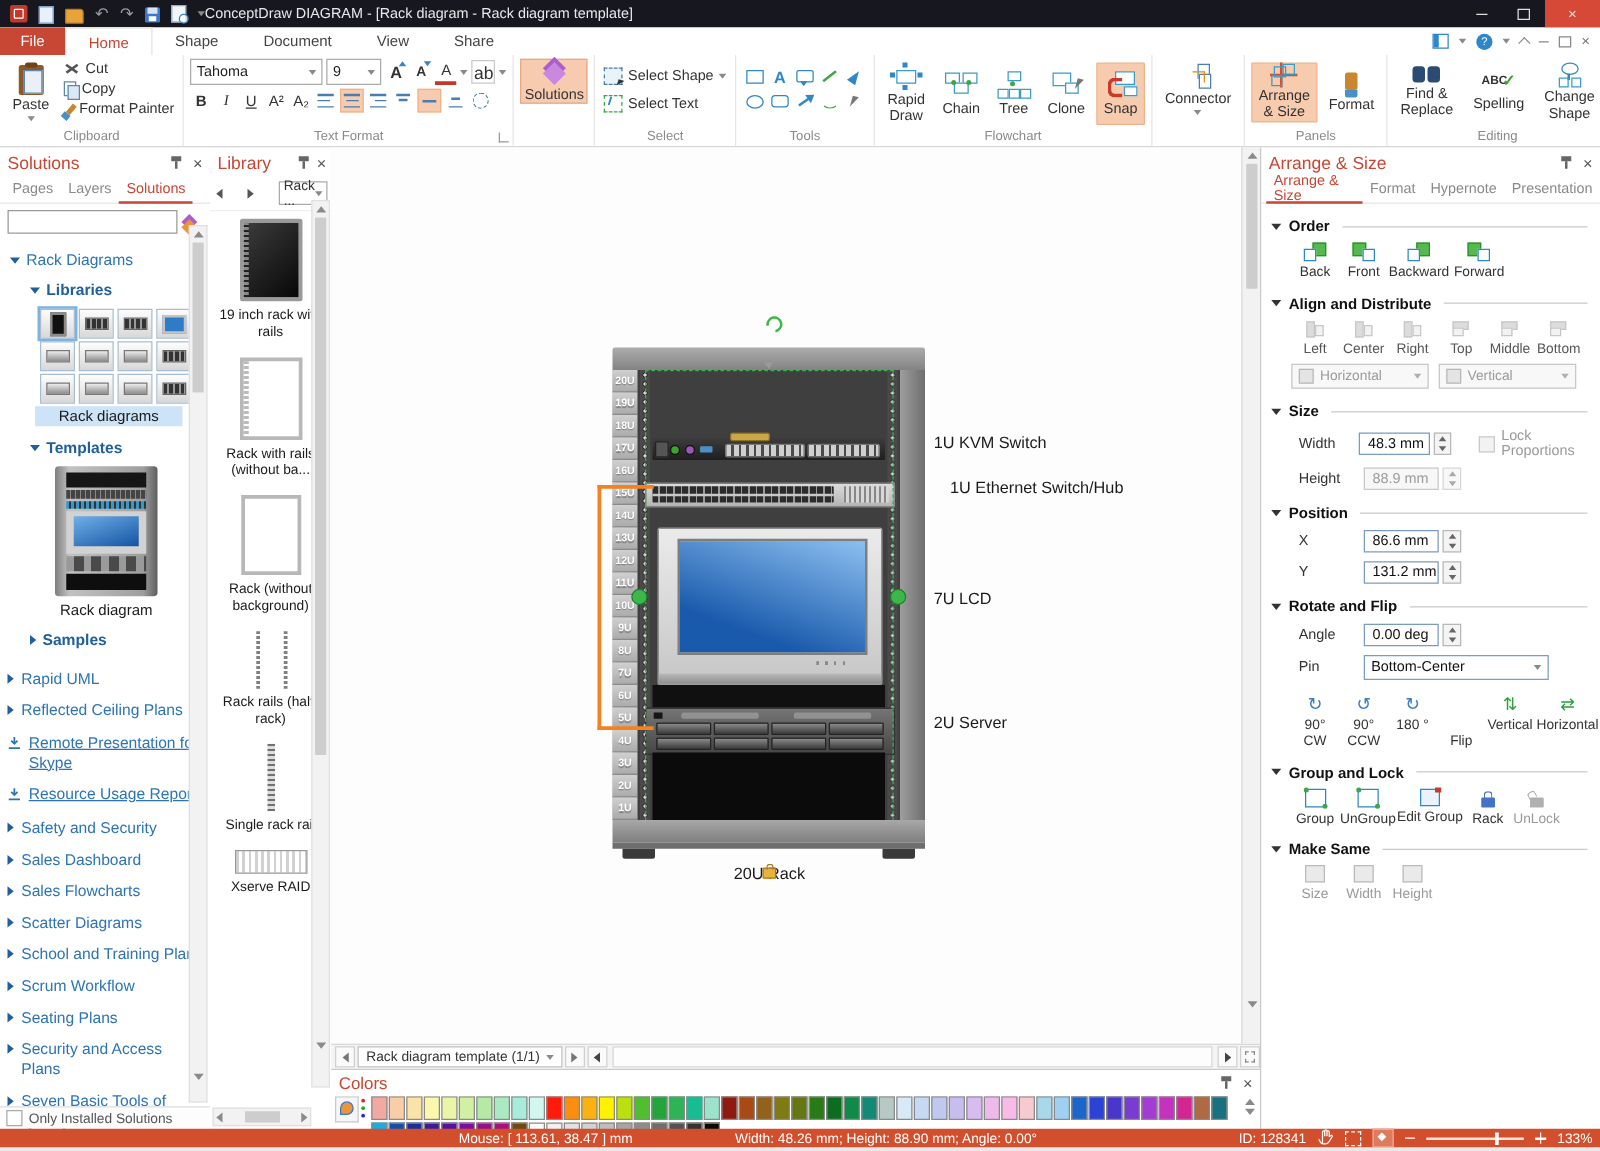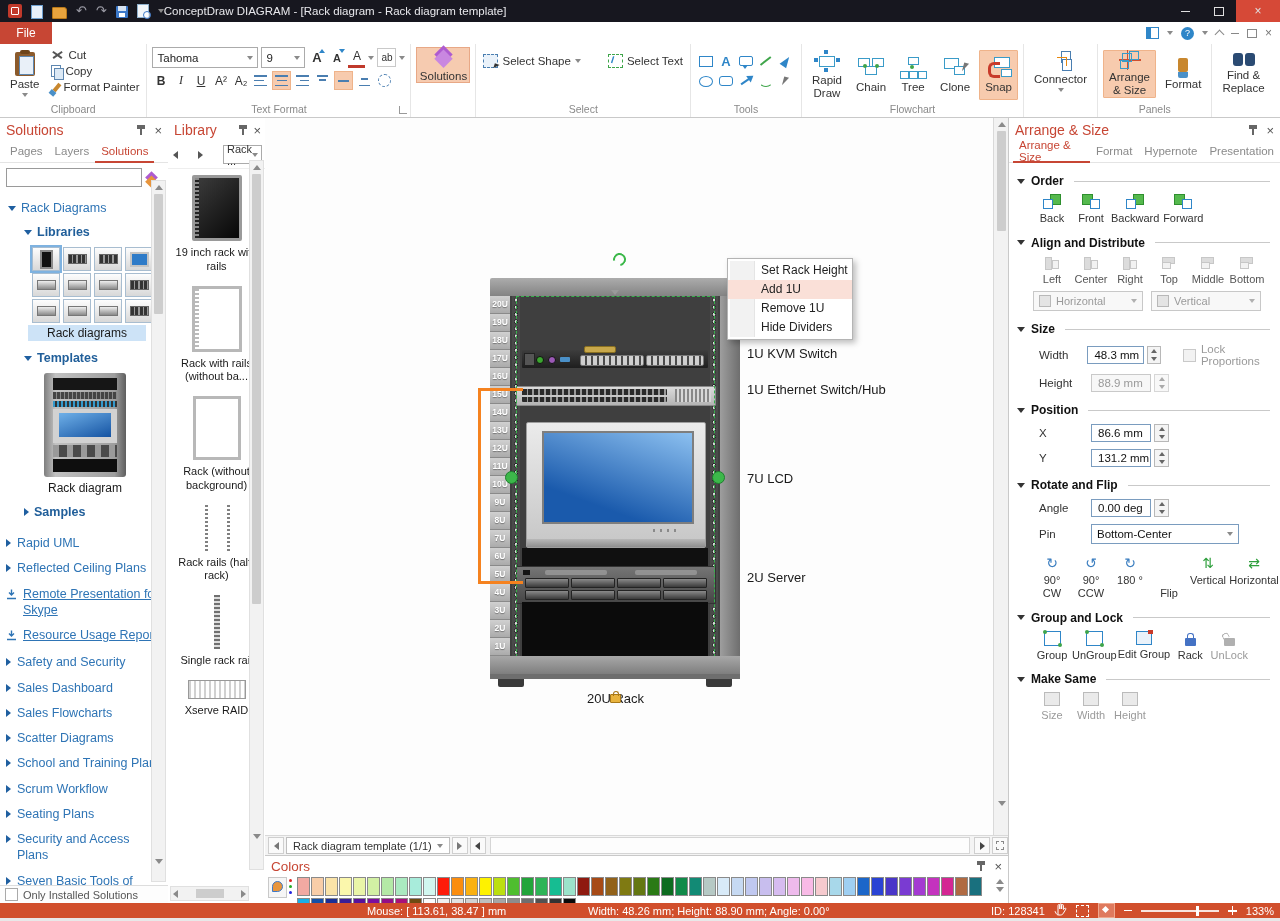--- a/index.html
+++ b/index.html
@@ -372,20 +372,28 @@
     <div class="tb-title">ConceptDraw DIAGRAM - [Rack diagram - Rack diagram template]</div>
     <div class="win-btns">
       <div class="wbtn wb-min"></div>
       <div class="wbtn wb-max"></div>
       <div class="wbtn wb-close">×</div>
     </div>
   </div>
 
   <div class="tabrow">
     <div class="file-tab">File</div>
+    <div style="display:flex">
+
+    <div class="rtab active">Home</div>
+        <div class="rtab">Shape</div>
+        <div class="rtab">Document</div>
+        <div class="rtab">View</div>
+        <div class="rtab">Share</div>
+      </div>
     <div class="docwin">
       <span class="dw-panel"></span>
       <span class="dda"></span>
       <span class="dw-help">?</span>
       <span class="dda"></span>
       <span class="chev-up"></span>
       <span class="dw-min"></span>
       <span class="dw-rest"></span>
       <span class="dw-x">×</span>
     </div>
@@ -431,21 +439,21 @@
           <div class="tfb">
               <span class="sh-A" style="color:#333;font-size:13px">A</span>
               <span style="position:absolute;right:0;top:0;width:0;height:0;border-left:3px solid transparent;border-right:3px solid transparent;border-bottom:4px solid #2F86C8"></span>
             </div>
           <div class="tfb">
               <span class="sh-A" style="color:#333;font-size:11px">A</span>
               <span style="position:absolute;right:0;top:0;width:0;height:0;border-left:3px solid transparent;border-right:3px solid transparent;border-top:4px solid #2F86C8"></span>
             </div>
           <div class="tfb fcolA">A</div>
           <span class="dda"></span>
-          <div class="tfb" style="border:1px solid #C9C9C9;font-size:10px">ab</div>
+          <div class="tfb" style="border:1px solid #C9C9C9;font-size:14px">ab</div>
           <span class="dda"></span>
         </div>
         <div class="tf-row">
           <div class="tfb bold">B</div>
           <div class="tfb ital">I</div>
           <div class="tfb und">U</div>
           <div class="tfb">A²</div>
           <div class="tfb">A₂</div>
           <div class="tfb">
               <span class="alico al-l">
@@ -495,21 +503,21 @@
     </div>
 
     <div class="grp" style="padding:2px 3px 2px">
       <div class="big-sol">
         <span class="dia"></span>
         <span style="margin-top:4px">Solutions</span>
       </div>
     </div>
 
     <div class="grp">
-      <div style="display:flex;flex-direction:row;gap:23px;padding-top:6px">
+      <div style="display:flex;flex-direction:column;gap:6px;padding-top:6px">
         <div class="sbtn">
             <span class="selico"></span>
             <span>Select Shape</span>
             <span class="dda"></span>
           </div>
         <div class="sbtn">
             <span class="selico txt"></span>
             <span>Select Text</span>
           </div>
       </div>
@@ -964,36 +972,26 @@
         <div class="rk-base"></div>
         <div class="rk-foot l"></div>
         <div class="rk-foot r"></div>
         <div class="handle" style="left:15px;top:193px"></div>
         <div class="handle" style="left:222px;top:193px"></div>
       </div>
 
       <div class="obracket"></div>
 
       <div class="ann" style="left:482px;top:228px">1U KVM Switch</div>
-      <div class="ann" style="left:482px;top:264px">1U Ethernet Switch/Hub</div>
+      <div class="ann" style="left:495px;top:264px">1U Ethernet Switch/Hub</div>
       <div class="ann" style="left:482px;top:353px">7U LCD</div>
       <div class="ann" style="left:482px;top:452px">2U Server</div>
       <div class="cap" style="left:322px;top:573px">20U Rack</div>
       <div class="lockbadge" style="left:345px;top:576px"></div>
 
-      <div class="cmenu">
-        <div class="gut"></div>
-        <div>
-
-        <div class="it">Set Rack Height</div>
-            <div class="it active">Add 1U</div>
-            <div class="it">Remove 1U</div>
-            <div class="it">Hide Dividers</div>
-          </div>
-      </div>
     </div>
 
     <div class="cv-vscroll">
       <div class="varrow va-up"></div>
       <div class="vthumb" style="height:100px"></div>
       <div class="varrow va-dn" style="margin-top:570px"></div>
     </div>
 
     <div class="pagebar">
       <div class="pgb">

